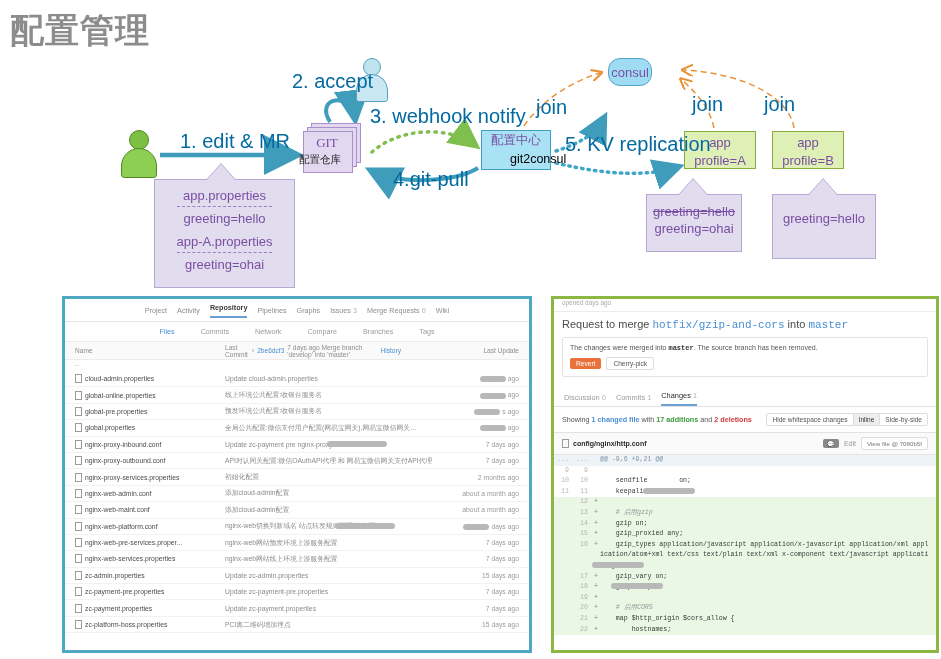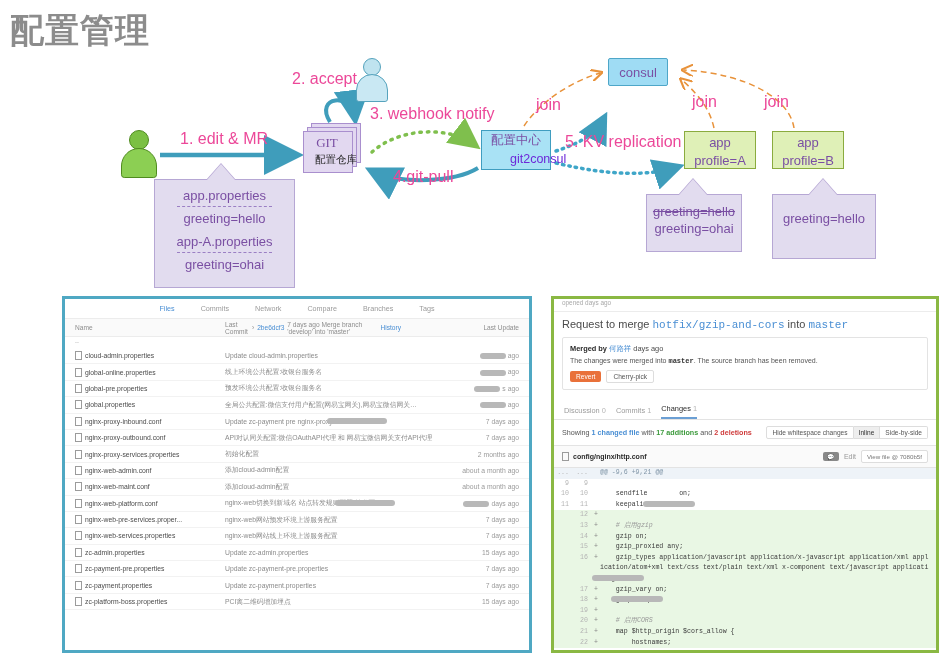--- a/index.html
+++ b/index.html
@@ -17,31 +17,31 @@
     letter-spacing:1px;
   }
 
   
   .diagram{position:absolute;left:0;top:0;width:941px;height:292px;}
   .diagram svg{position:absolute;left:0;top:0;}
 
   .node{position:absolute;box-sizing:border-box;text-align:center;}
 
   .box-consul{
-    left:608px;top:58px;width:60px;height:28px;
-    background:#9fdcf4;border:1px solid #4ea6c8;border-radius:2px;
+    left:608px;top:58px;width:44px;height:28px;
+    background:#9fdcf4;border:1px solid #4ea6c8;border-radius:12px;
     color:#7a4fa3;font-size:13px;line-height:27px;
   }
   .box-center{
     left:481px;top:130px;width:70px;height:40px;
     background:#a9e2f5;border:1px solid #3f9dc0;
     font-size:12.5px;line-height:19px;
   }
   .box-center .l1{color:#7a4fa3;}
-  .box-center .l2{color:#6d28d9;margin-left:28px;}
+  .box-center .l2{color:#000000;margin-left:28px;}
   .box-appa{
     left:684px;top:131px;width:72px;height:38px;
     background:#dff0b7;border:1px solid #8aab3e;
     color:#7a4fa3;font-size:13px;line-height:18px;padding-top:2px;
   }
   .box-appb{
     left:772px;top:131px;width:72px;height:38px;
     background:#dff0b7;border:1px solid #8aab3e;
     color:#7a4fa3;font-size:13px;line-height:18px;padding-top:2px;
   }
@@ -52,39 +52,39 @@
     position:absolute;background:#e2d8f0;border:1px solid #a98fce;
   }
   .git-stack .s1{left:8px;top:0px;width:48px;height:38px;}
   .git-stack .s2{left:4px;top:4px;width:48px;height:38px;}
   .git-stack .s3{left:0px;top:8px;width:48px;height:40px;}
   .git-stack .git-label{
     position:absolute;left:0px;top:12px;width:48px;text-align:center;
     font-size:13px;color:#7a4fa3;font-family:"Liberation Serif",serif;
   }
   .git-stack .git-sub{
-    position:absolute;left:-4px;top:30px;width:58px;text-align:right;
+    position:absolute;left:-4px;top:30px;width:58px;text-align:left;
     font-size:10.5px;color:#222;
   }
 
   
   .person{position:absolute;}
   .person .head{position:absolute;border-radius:50%;}
   .person .body{position:absolute;border-radius:22px 22px 4px 4px;}
 
   .person-user{left:120px;top:130px;width:36px;height:46px;}
   .person-user .head{left:9px;top:0;width:18px;height:18px;background:#7bc043;border:1.4px solid #4f8b1f;}
   .person-user .body{left:1px;top:18px;width:34px;height:28px;background:#8ccf53;border:1.4px solid #4f8b1f;}
 
   .person-rev{left:355px;top:58px;width:32px;height:42px;}
   .person-rev .head{left:8px;top:0;width:16px;height:16px;background:#bfe3ef;border:1.4px solid #56a3bd;}
   .person-rev .body{left:1px;top:16px;width:30px;height:26px;background:#c9e8f3;border:1.4px solid #56a3bd;}
 
   
-  .dlabel{position:absolute;font-size:16px;color:#ec4899;white-space:nowrap;}
+  .dlabel{position:absolute;font-size:20px;color:#0369a1;white-space:nowrap;}
   .l-edit{left:180px;top:130px;}
   .l-accept{left:292px;top:70px;}
   .l-webhook{left:370px;top:105px;}
   .l-gitpull{left:393px;top:168px;}
   .l-kv{left:565px;top:133px;}
   .l-join1{left:536px;top:96px;}
   .l-join2{left:692px;top:93px;}
   .l-join3{left:764px;top:93px;}
 
   
@@ -351,20 +351,30 @@
 
     <div class="callout co-b">
       <div class="tail-b"></div>
         <div class="tail"></div>
       <div class="ln">greeting=hello</div>
     </div>
   </div>
 
   <div class="shot shot-left">
     <div class="gl">
+      <div class="gl-topnav" id="repoTopNav">
+          <div class="it">Project</div>
+          <div class="it">Activity</div>
+          <div class="it active">Repository</div>
+          <div class="it">Pipelines</div>
+          <div class="it">Graphs</div>
+          <div class="it">Issues<span class="cnt"> 3</span></div>
+          <div class="it">Merge Requests<span class="cnt"> 0</span></div>
+          <div class="it">Wiki</div>
+        </div>
       <div class="gl-subnav" id="repoSubNav">
           <div class="it active">Files</div>
           <div class="it">Commits</div>
           <div class="it">Network</div>
           <div class="it">Compare</div>
           <div class="it">Branches</div>
           <div class="it">Tags</div>
         </div>
 
 
@@ -554,25 +564,20 @@
       <div class="mr-sub">opened days ago</div>
 
       <div class="mr-mergeinfo">
         <span>Request to merge</span>
         <span class="br">hotfix/gzip-and-cors</span>
         <span>into</span>
         <span class="br">master</span>
       </div>
 
       <div class="mr-panel">
-        <div class="row1">
-          <b>Merged by</b>
-          <span class="who">何路祥</span>
-          <span>days ago</span>
-        </div>
         <div class="row2">
           <span>The changes were merged into</span>
           <code>master</code><span>. The source branch has been removed.</span>
         </div>
         <div class="mr-btns">
           <div class="btn-revert">Revert</div>
           <div class="btn-cherry">Cherry-pick</div>
         </div>
       </div>
 

